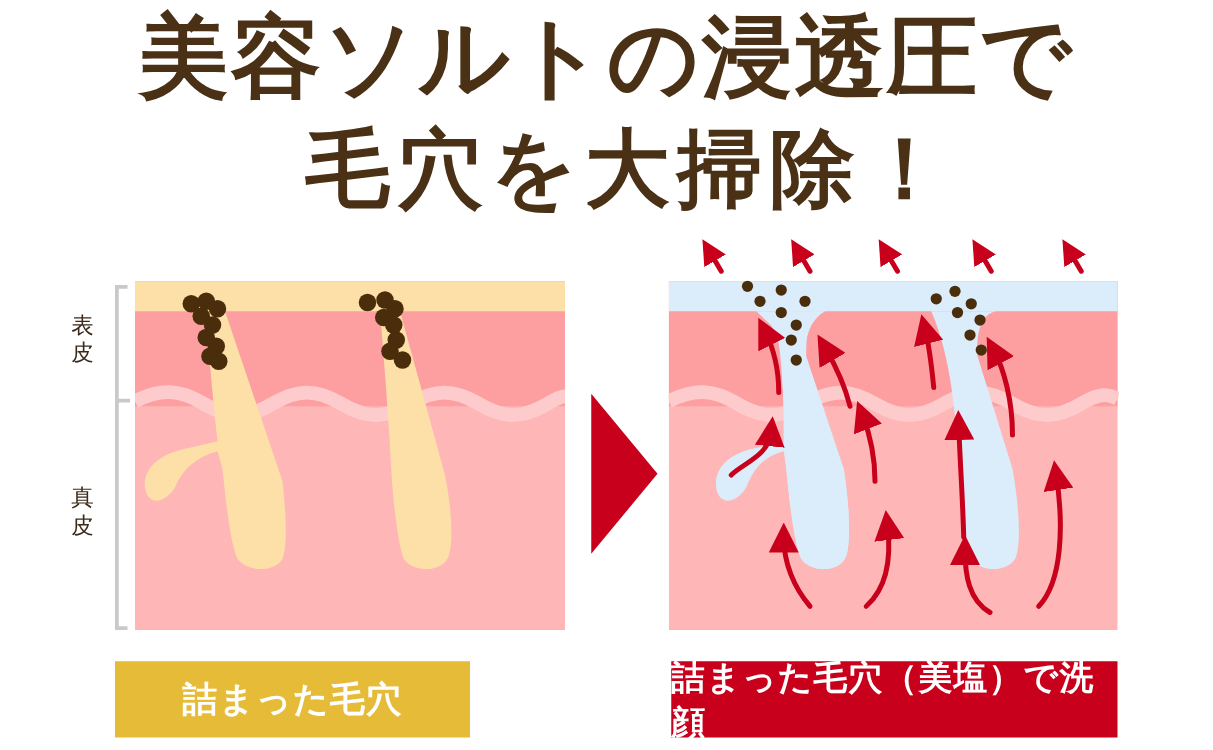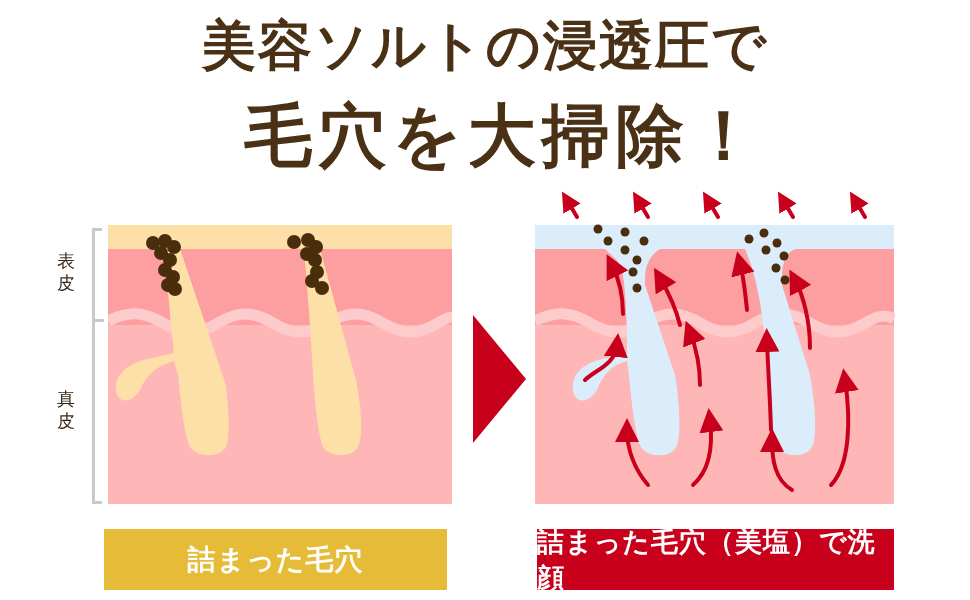--- a/index.html
+++ b/index.html
@@ -1,25 +1,25 @@
 <!DOCTYPE html>
 <html><head>
 <meta charset="utf-8">
 <style>
   html,body{margin:0;padding:0;background:#ffffff;}
   body{width:970px;height:600px;position:relative;overflow:hidden;font-family:"DejaVu Serif",serif;}
   .headline{position:absolute;left:0;width:970px;text-align:center;color:#4a3116;font-family:"DejaVu Serif",serif;font-weight:bold;letter-spacing:2px;}
-  .headline.l1{top:10px;font-size:54px;line-height:70px;}
+  .headline.l1{top:10px;font-size:72px;line-height:70px;}
   .headline.l2{top:92px;font-size:68px;line-height:86px;letter-spacing:6px;padding-left:19px;}
   .bracket{position:absolute;left:92px;top:228px;width:10px;height:276px;border-left:3px solid #c9c9c9;border-top:3px solid #c9c9c9;border-bottom:3px solid #c9c9c9;box-sizing:border-box;}
   .bracket-mid{position:absolute;left:92px;top:319px;width:12px;height:3px;background:#c9c9c9;}
   .layer-label{position:absolute;left:54px;width:24px;font-family:"DejaVu Sans",sans-serif;font-size:18px;line-height:22px;color:#3a2a1a;text-align:center;}
   .panel{position:absolute;}
   .caption{position:absolute;top:529px;height:61px;display:flex;align-items:center;justify-content:center;color:#ffffff;font-family:"DejaVu Sans",sans-serif;font-weight:bold;font-size:28px;letter-spacing:1px;}
-  .caption.before{left:104px;width:343px;background:#e6bb37;}
+  .caption.before{left:92px;width:284px;background:#e6bb37;}
   .caption.after{left:537px;width:357px;background:#c8001b;font-size:27px;}
   .arrow-right{position:absolute;left:473px;top:315px;width:0;height:0;border-top:64px solid transparent;border-bottom:64px solid transparent;border-left:53px solid #c8001b;}
 </style>
 </head>
 <body>
 
 <div class="headline l1">美容ソルトの浸透圧で</div>
 <div class="headline l2">毛穴を大掃除！</div>
 
 <div class="bracket"></div>

